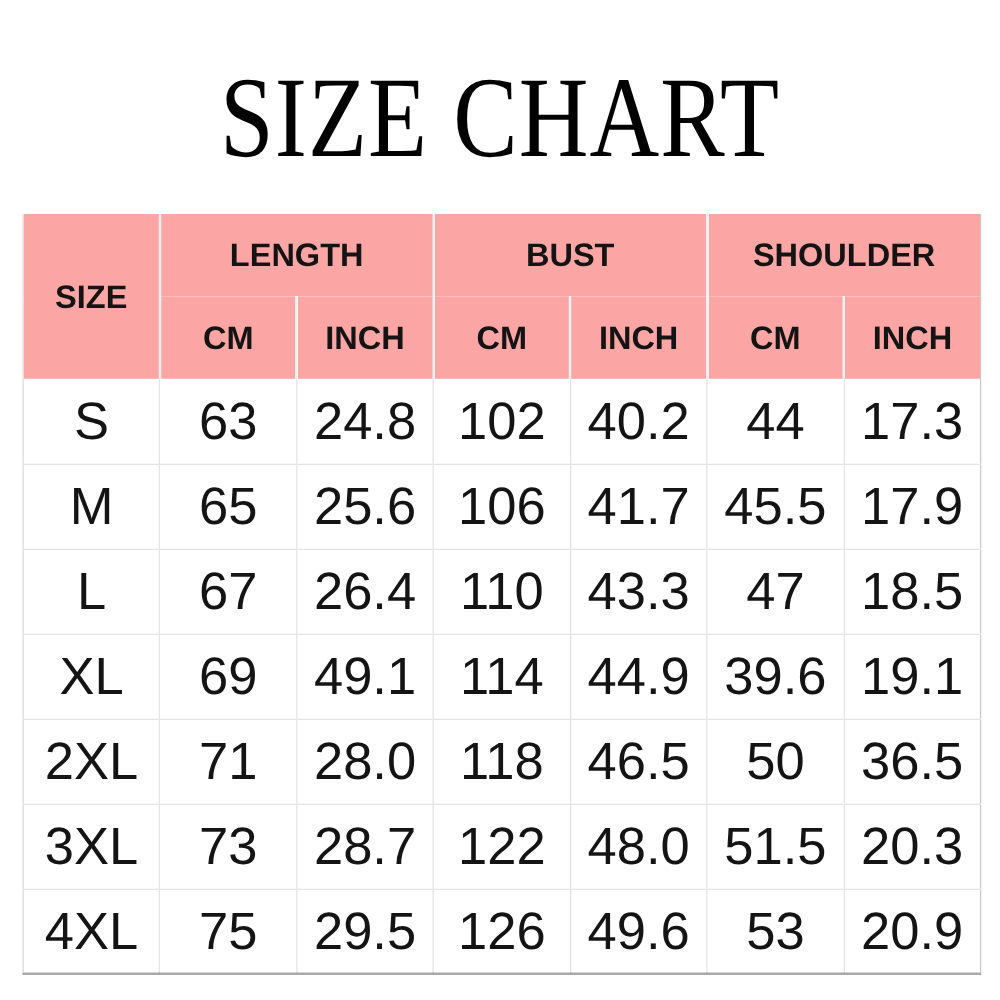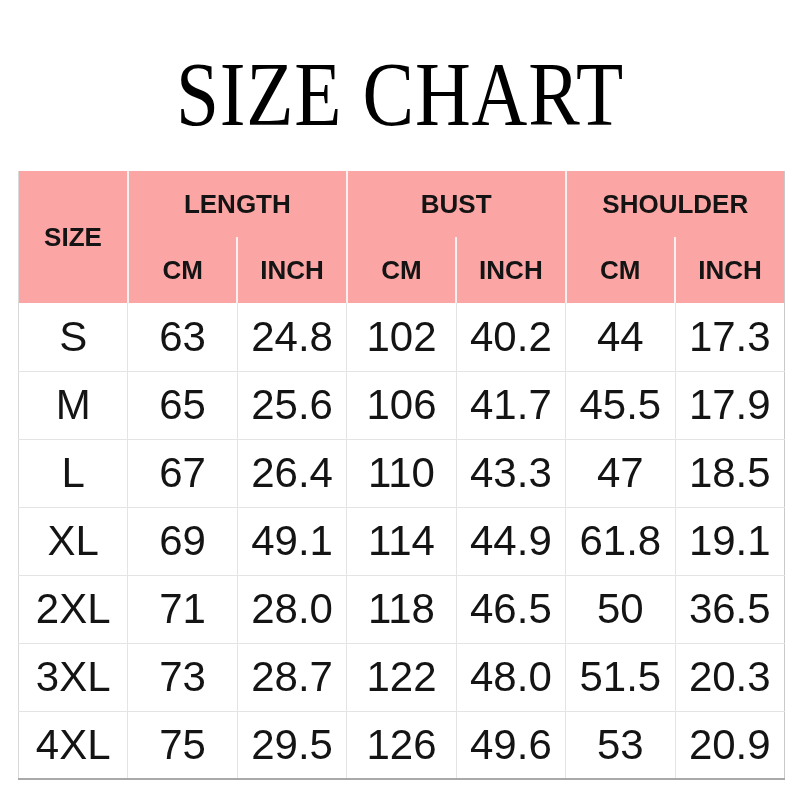--- a/index.html
+++ b/index.html
@@ -121,21 +121,21 @@
         <td>43.3</td>
         <td>47</td>
         <td>18.5</td>
       </tr>
       <tr>
         <td>XL</td>
         <td>69</td>
         <td>49.1</td>
         <td>114</td>
         <td>44.9</td>
-        <td>61.8</td>
+        <td>39.6</td>
         <td>19.1</td>
       </tr>
       <tr>
         <td>2XL</td>
         <td>71</td>
         <td>28.0</td>
         <td>118</td>
         <td>46.5</td>
         <td>50</td>
         <td>36.5</td>

